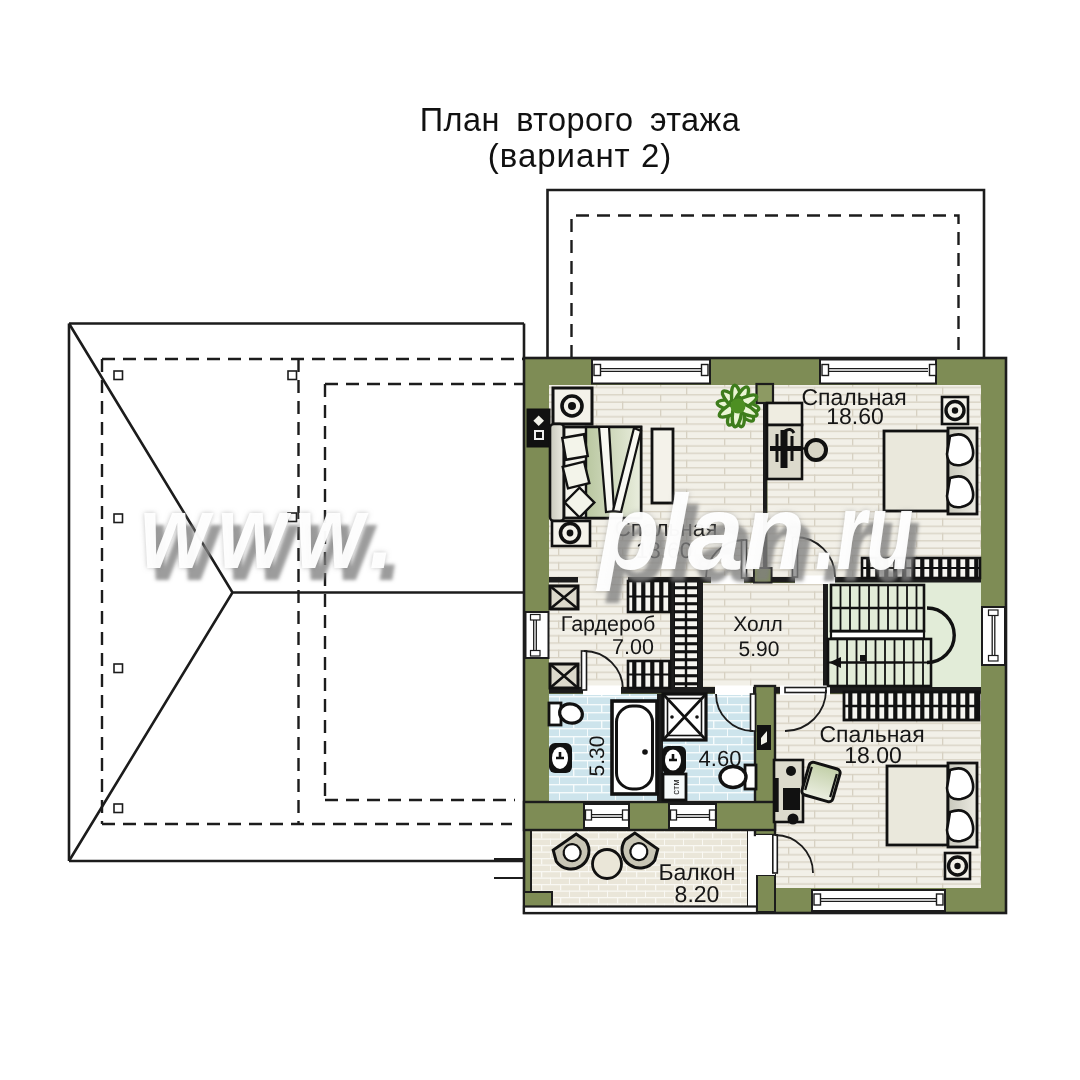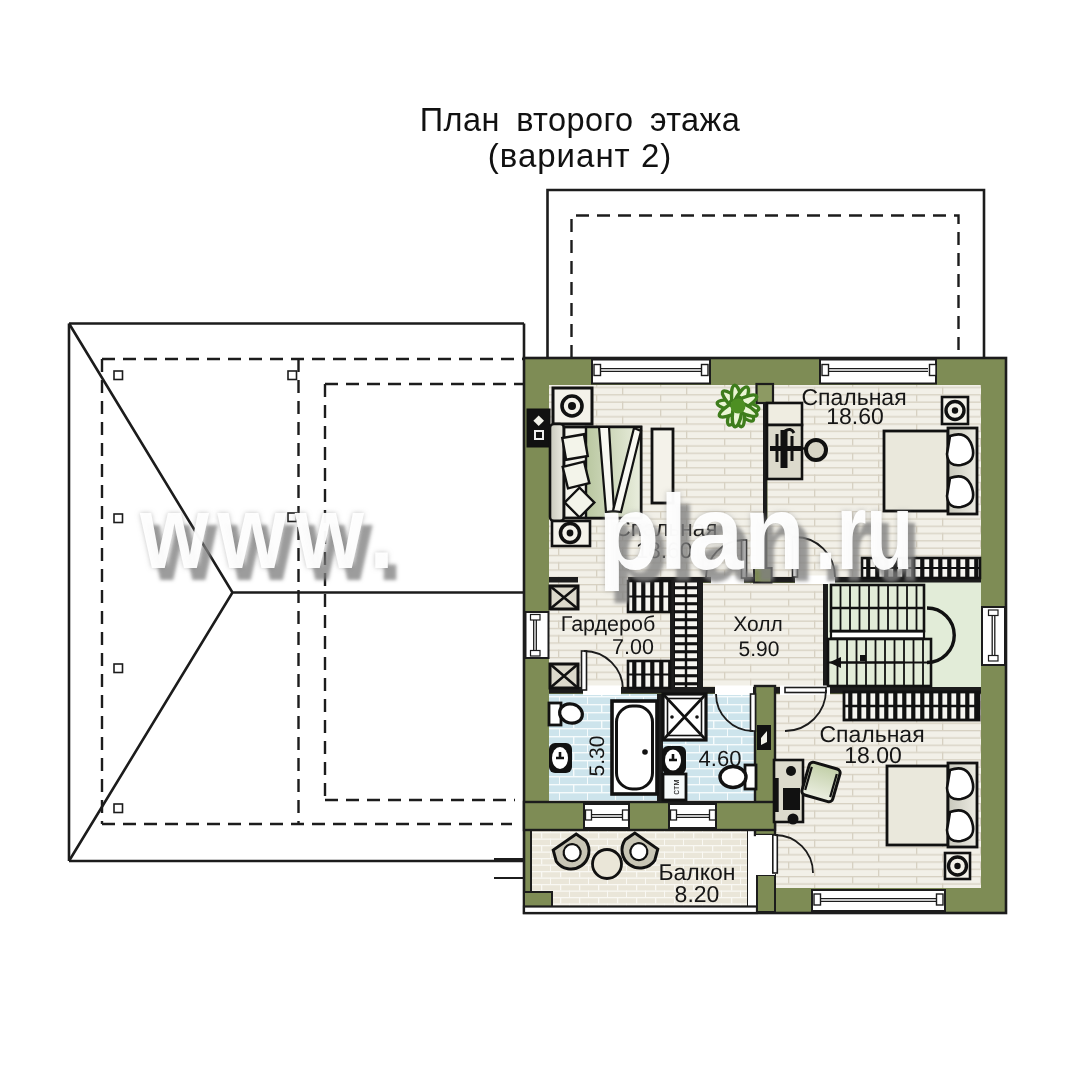--- a/index.html
+++ b/index.html
@@ -1,19 +1,19 @@
 <!DOCTYPE html>
 <html><head>
 <meta charset="utf-8">
 <style>
   html,body{margin:0;padding:0;background:#ffffff;width:1080px;height:1080px;overflow:hidden;}
   *{font-family:"Liberation Sans", sans-serif;}
   #page{position:relative;width:1080px;height:1080px;background:#ffffff;}
   #plan{position:absolute;left:0;top:0;}
-  .wm{position:absolute;left:0;top:0;width:1080px;height:1080px;pointer-events:none;}
+  .wm{position:absolute;left:0;top:0;width:1080px;height:1080px;pointer-events:none;font-style:italic;}
   .wms{position:absolute;font-weight:bold;white-space:nowrap;transform-origin:left top;line-height:1em;
        color:rgba(255,255,255,0.96);text-shadow:10px 12px 4px rgba(128,128,128,0.78), 0 0 6px rgba(150,150,150,0.55);filter:blur(0.5px);}
 </style>
 </head>
 <body>
 <div id="page">
 <svg id="plan" width="1080" height="1080" viewBox="0 0 1080 1080" text-rendering="geometricPrecision">
 <defs>
   <pattern id="plank" width="64" height="14.6" patternUnits="userSpaceOnUse">
     <rect width="64" height="14.6" fill="#f2f0e8"></rect>

